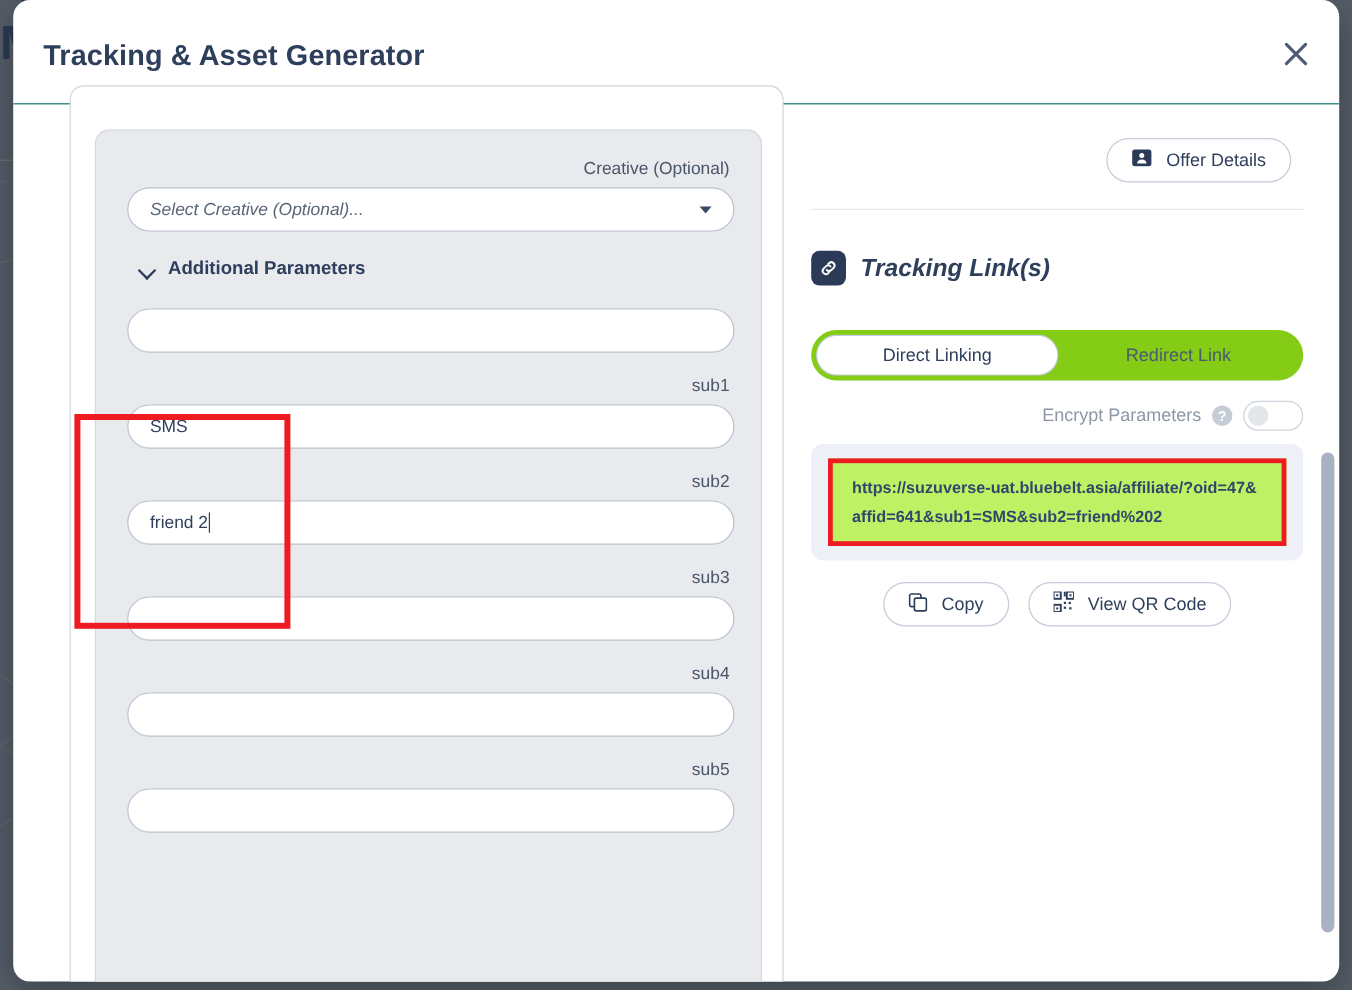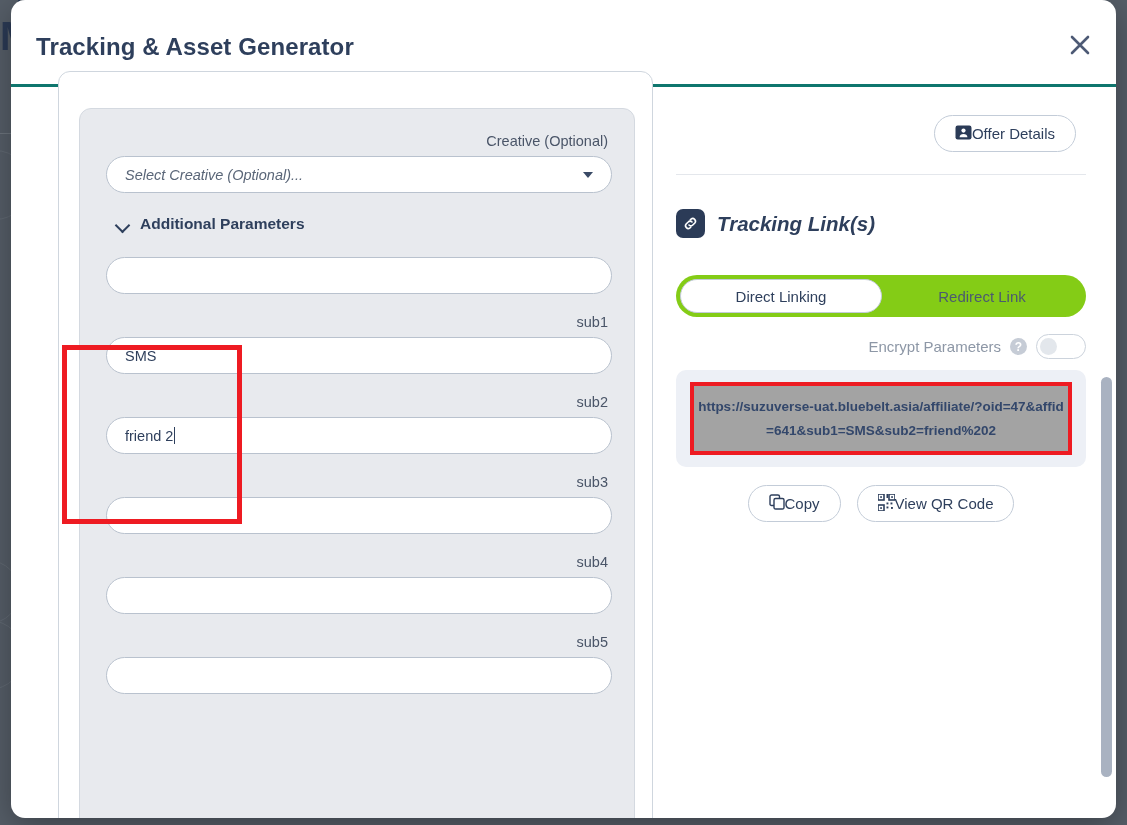--- a/index.html
+++ b/index.html
@@ -54,21 +54,21 @@
     left: 11px; top: 0px;
     width: 1105px; height: 818px;
     background: #ffffff;
     border-radius: 14px;
     box-shadow: 0 8px 34px rgba(0,0,0,0.32);
     overflow: hidden;
   }
   #modal-header {
     position: relative;
     height: 87px;
-    border-bottom: 3px solid #0f766e;
+    border-bottom: 1px solid #0f766e;
   }
   #modal-title {
     position: absolute; left: 25px; top: 33px;
     font-size: 24px; font-weight: 700; color: #2e3f5c;
     letter-spacing: 0.1px;
   }
   #close-button {
     position: absolute; right: 18px; top: 27px;
     width: 36px; height: 36px;
     display: flex; align-items: center; justify-content: center;
@@ -173,21 +173,21 @@
   #right-col {
     flex: 1;
     position: relative;
     padding: 28px 30px 0 28px;
   }
   #offer-details-row {
     display: flex; justify-content: flex-end;
     padding-right: 10px;
   }
   .pill-button {
-    display: inline-flex; align-items: center; gap: 0;
+    display: inline-flex; align-items: center; gap: 12px;
     height: 37px;
     padding: 0 20px;
     border: 1px solid #c3ccd8;
     border-radius: 19px;
     background: #ffffff;
     color: #2e3f5c;
     font-size: 15px;
     font-family: "Liberation Sans", sans-serif;
     cursor: pointer;
     white-space: nowrap;
@@ -262,23 +262,22 @@
   }
   #url-outer {
     margin-top: 11px;
     width: 410px;
     background: #edf0f6;
     border-radius: 10px;
     padding: 12px 14px;
   }
   #url-box {
     border: 4px solid #ee1b22;
-    padding: 9px 4px;
-    background: #a3a3a3;
-    text-align: center;
+    padding: 9px 16px;
+    background: #bef264;
   }
   #url-text {
     font-size: 13.5px;
     font-weight: 700;
     color: #33476b;
     line-height: 1.75;
     word-break: break-all;
     font-family: "Liberation Sans", sans-serif;
   }
   #link-actions {

